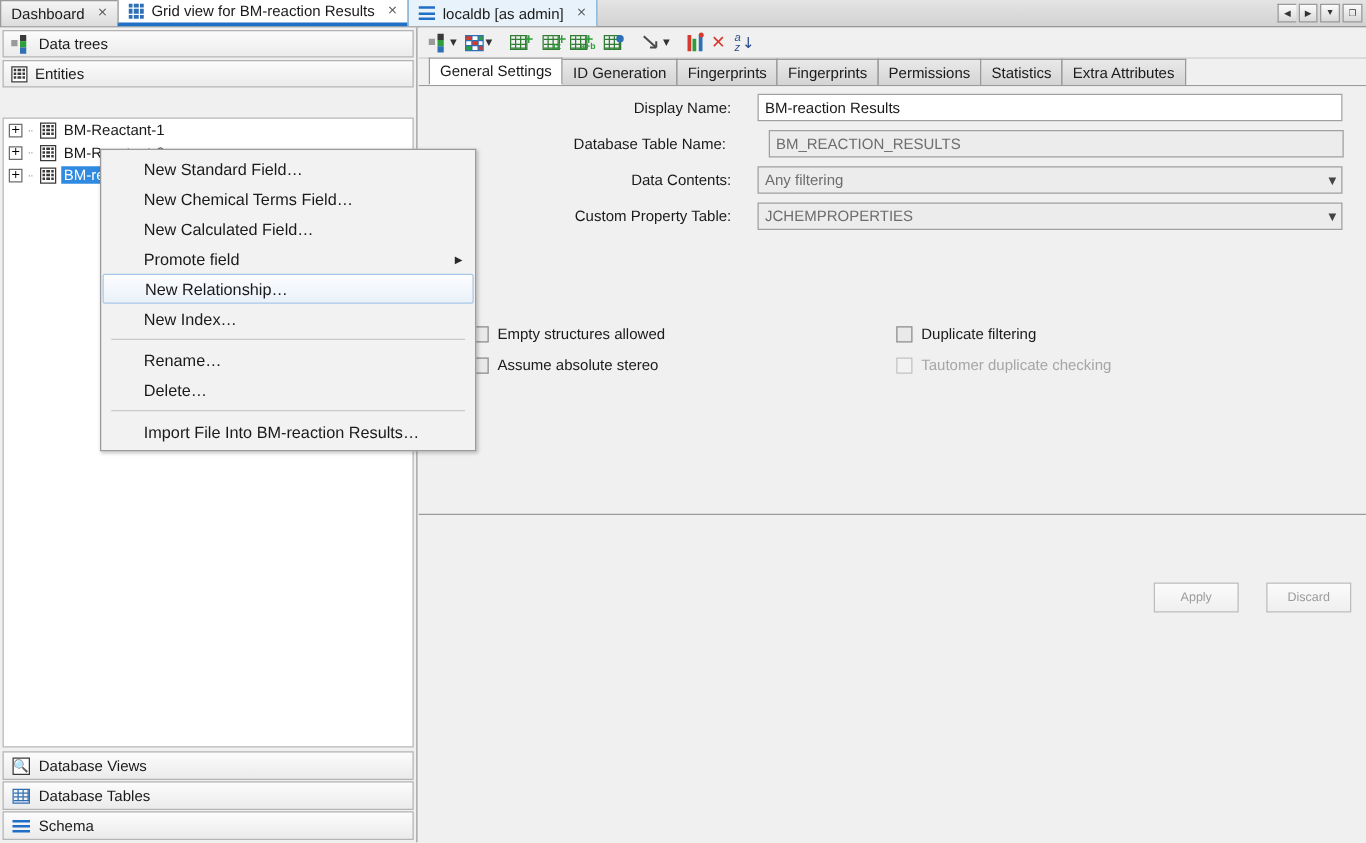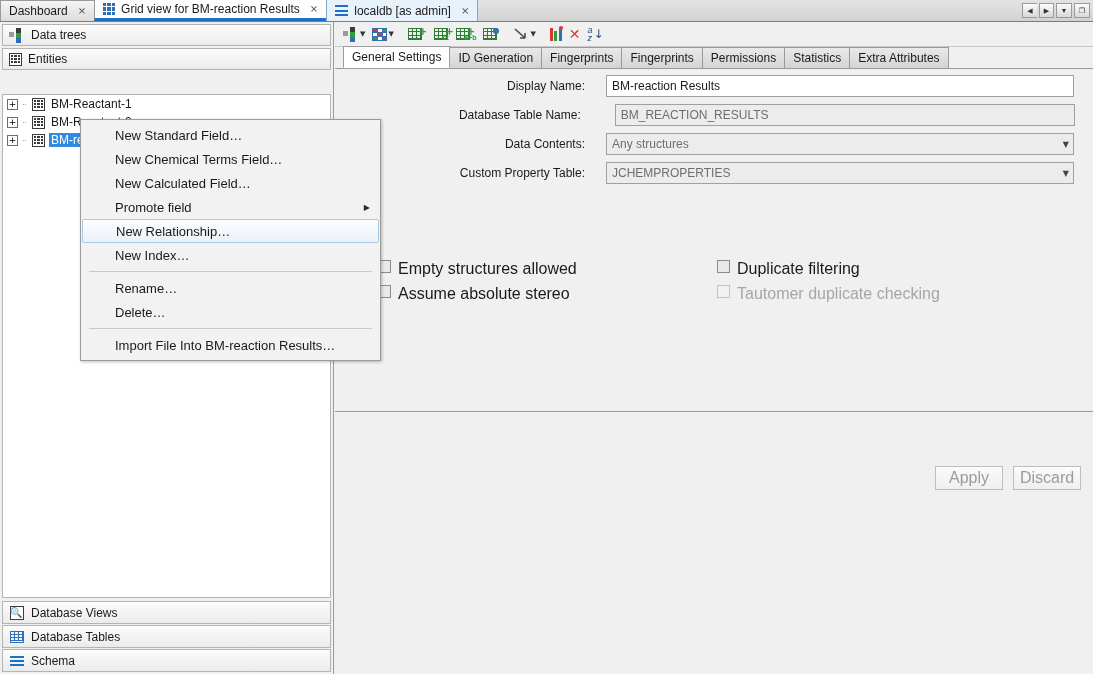--- a/index.html
+++ b/index.html
@@ -182,35 +182,35 @@
     display:flex; align-items:center; padding: 0 5px; font-size: 12px;
   }
   .finput.ro { background: #ececec; color: #6e6e6e; }
   .fcombo {
     height: 22px; border: 1px solid #a0a0a0; background: #ececec;
     display:flex; align-items:center; justify-content: space-between;
     padding: 0 4px 0 5px; font-size: 12px; color:#6e6e6e;
   }
   .fcombo .arw { font-size: 8px; color:#444; font-family:"DejaVu Sans", sans-serif;}
 
-  .cbrow { position:absolute; display:flex; align-items:flex-start; gap: 7px; font-size: 16px;}
+  .cbrow { position:absolute; display:flex; align-items:flex-end; gap: 7px; font-size: 12px;}
   .cbox { width: 13px; height: 13px; border: 1px solid #8c8c8c; background: #e9e9e9; }
   .cbox.dis { border-color: #c2c2c2; background: #f2f2f2; }
   .cbl.dis { color: #a6a6a6; }
 
   .footer {
     position: absolute; left: 0; right: 0; bottom: 0; height: 93px;
     background: #f0f0f0;
   }
   .fbtns { position:absolute; right: 12px; bottom: 16px; display:flex; gap: 10px;}
   .fbtn {
     width: 68px; height: 24px; border: 1px solid #bdbdbd;
     background: linear-gradient(#fbfbfb, #efefef);
     display:flex; align-items:center; justify-content:center;
-    font-size: 16px; color: #9b9b9b;
+    font-size: 10px; color: #9b9b9b; margin-left: 12px;
   }
 
   
   .ctxmenu {
     position: absolute; left: 80px; top: 119px; width: 301px;
     background: #f2f2f2; border: 1px solid #9a9a9a;
     box-shadow: 1px 1px 3px rgba(0,0,0,0.25);
     padding: 3px 0; z-index: 50;
   }
   .mitem {
@@ -545,21 +545,21 @@
       </div>
 
       <div class="frow" style="left:0;top:35px;width:740px;gap:13px;">
         <span class="flabel" style="width:250px;">Database Table Name:</span>
         <span class="finput ro" style="margin-left:21px;width:468px;">BM_REACTION_RESULTS</span>
       </div>
 
       <div class="frow" style="left:0;top:64px;width:740px;">
         <span class="flabel" style="width:250px;">Data Contents:</span>
         <span class="fcombo" style="margin-left:21px;width:468px;">
-          <span>Any structures</span>
+          <span>Any filtering</span>
           <span class="arw">▼</span>
         </span>
       </div>
 
       <div class="frow" style="left:0;top:93px;width:740px;">
         <span class="flabel" style="width:250px;">Custom Property Table:</span>
         <span class="fcombo" style="margin-left:21px;width:468px;">
           <span>JCHEMPROPERTIES</span>
           <span class="arw">▼</span>
         </span>

